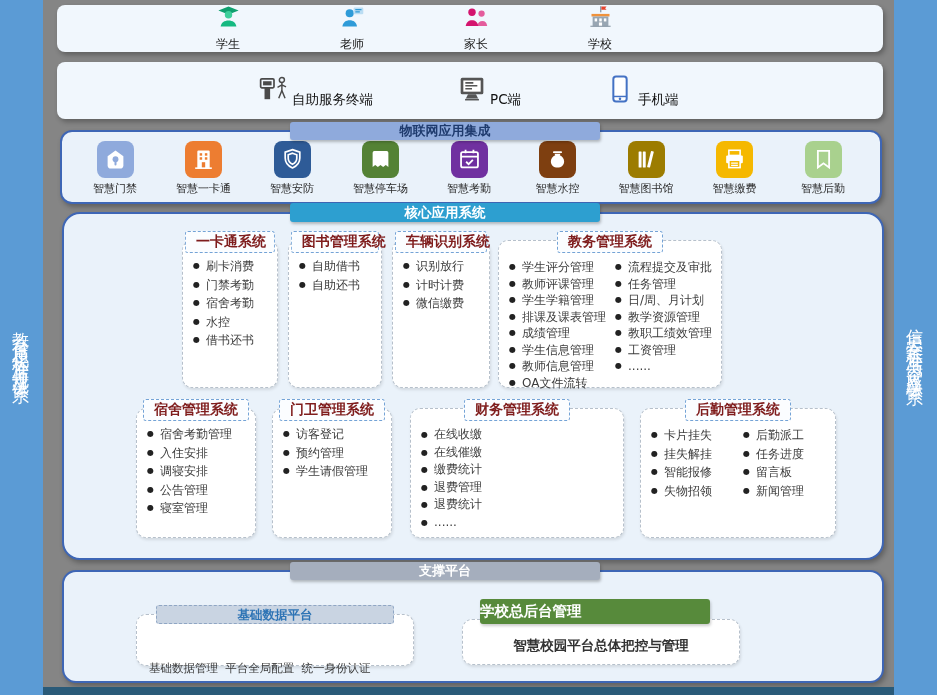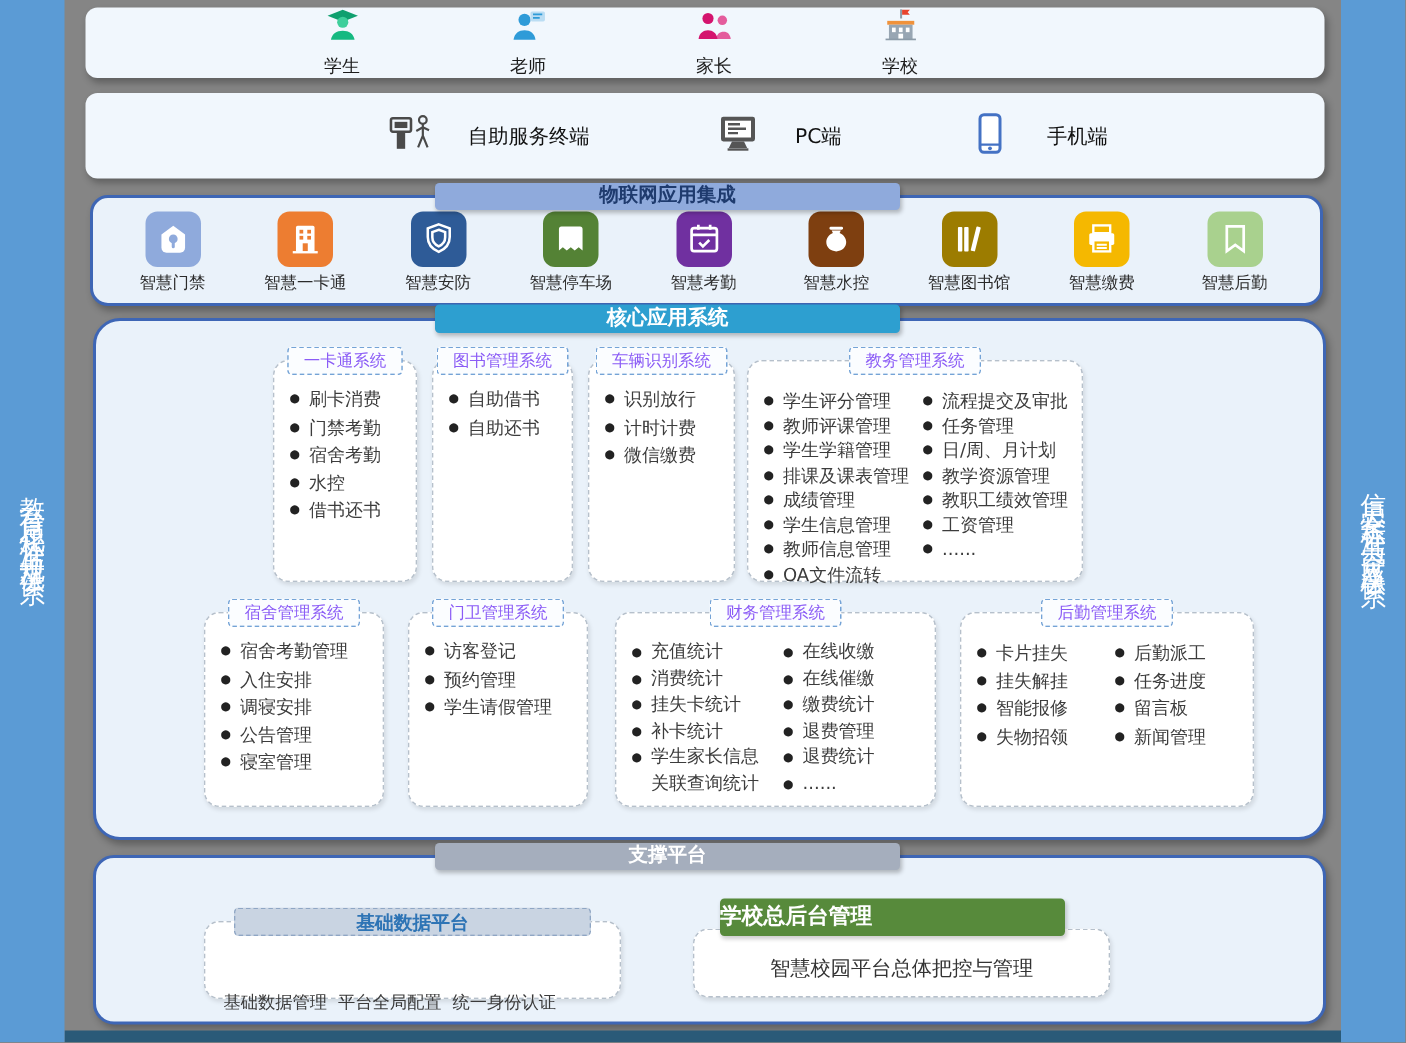--- a/index.html
+++ b/index.html
@@ -20,21 +20,21 @@
   .panel.bordered{ background:#EAF2FA; border:2px solid #3E66B5; }
   
   #users-panel{ left:57px; top:5px; width:826px; height:47px;
     display:flex; align-items:center; padding-left:148px; gap:78px; }
   .user-group{ display:flex; flex-direction:column; align-items:center; width:46px; }
   .user-group svg{ width:27px; height:27px; }
   .user-label{ font-size:12px; color:#1c1c1c; margin-top:1px; white-space:nowrap; }
   
   #terminals-panel{ left:57px; top:62px; width:826px; height:57px;
     display:flex; align-items:center; padding-left:200px; gap:82px; }
-  .term-item{ display:flex; align-items:center; gap:21px; }
+  .term-item{ display:flex; align-items:flex-end; gap:1px; }
   .term-item svg{ width:34px; height:32px; }
   .term-label{ font-size:13.5px; color:#111; white-space:nowrap; }
   
   .sec-header{ position:absolute; left:290px; width:310px; text-align:center;
     font-weight:bold; border-radius:3px; z-index:6; box-shadow:1px 2px 3px rgba(0,0,0,.25); }
   #iot-header{ top:122px; height:18px; line-height:18px; font-size:13px;
     background:#8FAADC; color:#1F3B6E; }
   #core-header{ top:203px; height:19px; line-height:19px; font-size:13.5px;
     background:#2D9FD0; color:#fff; }
   #support-header{ top:562px; height:18px; line-height:18px; font-size:13px;
@@ -47,21 +47,21 @@
     align-items:center; justify-content:center; }
   .iot-icon svg{ width:27px; height:27px; }
   .iot-label{ font-size:11px; color:#2b2b2b; margin-top:3px; white-space:nowrap; }
   
   #core-panel{ left:62px; top:212px; width:822px; height:348px; border-radius:18px; }
   #support-panel{ left:62px; top:570px; width:822px; height:113px; border-radius:14px; }
   .card{ position:absolute; background:#fff; border:1px dashed #b6c0cb; border-radius:10px;
     box-shadow:1px 2px 3px rgba(0,0,0,.10); }
   .card-title{ position:absolute; top:-10px; left:50%; transform:translateX(-50%);
     white-space:nowrap; background:#FBFDFF; border:1px dashed #74A3D6; border-radius:3px;
-    color:#8b5cf6; font-size:11px; font-weight:normal; padding:1px 10px; z-index:3;
+    color:#7f1d1d; font-size:14px; font-weight:bold; padding:1px 10px; z-index:3;
     max-width:96%; }
   .card-body{ display:flex; height:100%; padding:16px 6px 6px 10px; gap:6px; }
   .card.center .card-body{ flex-direction:column; justify-content:center; }
   .card ul{ list-style:none; flex:1; }
   .card li{ position:relative; font-size:12px; color:#3c3c3c; line-height:18.5px;
     padding-left:13px; }
   .card li::before{ content:"●"; position:absolute; left:0; top:0; font-size:8px;
     line-height:18.5px; color:#222; }
   .c1{ left:118px; top:26px; width:96px;  height:148px; }
   .c2{ left:224px; top:26px; width:94px;  height:148px; }
@@ -80,21 +80,21 @@
   #base-pill{ position:absolute; left:92px; top:33px; width:238px; height:19px;
     background:#C9D4E2; border:1px dashed #8FA6C4; border-radius:3px; color:#2E74B5;
     font-size:12.5px; font-weight:bold; text-align:center; line-height:17px; z-index:4; }
   .base-text{ padding:15px 0 0 12px; font-size:11.5px; line-height:15.5px;
     color:#3a3a3a; white-space:pre-wrap; }
   #admin-header{ position:absolute; left:416px; top:27px; width:230px; height:25px;
     background:#578A3B; border-radius:3px; color:#fff; font-size:14.5px; font-weight:bold;
     text-align:left; line-height:25px; z-index:5; box-shadow:1px 2px 3px rgba(0,0,0,.2); }
   #admin-card{ left:398px; top:47px; width:278px; height:46px;
     display:flex; align-items:flex-end; justify-content:center; padding-bottom:9px; }
-  #admin-card .admin-text{ font-size:13.5px; font-weight:400; color:#333; }
+  #admin-card .admin-text{ font-size:13.5px; font-weight:700; color:#333; }
   
   #bottom-bar{ position:absolute; left:43px; top:687px; width:851px; height:8px;
     background:#2A5A78; }
 </style>
 </head>
 <body>
 
 <div class="stage">
 
   <div class="side left">
@@ -354,27 +354,20 @@
             <li>预约管理</li>
             <li>学生请假管理</li>
           </ul>
         </div>
     </div>
 
     <div class="card c7">
       <div class="card-title">财务管理系统</div>
       <div class="card-body">
         <ul>
-            <li>充值统计</li>
-            <li>消费统计</li>
-            <li>挂失卡统计</li>
-            <li>补卡统计</li>
-            <li>学生家长信息关联查询统计</li>
-          </ul>
-        <ul>
             <li>在线收缴</li>
             <li>在线催缴</li>
             <li>缴费统计</li>
             <li>退费管理</li>
             <li>退费统计</li>
             <li>......</li>
           </ul>
       </div>
     </div>
 

